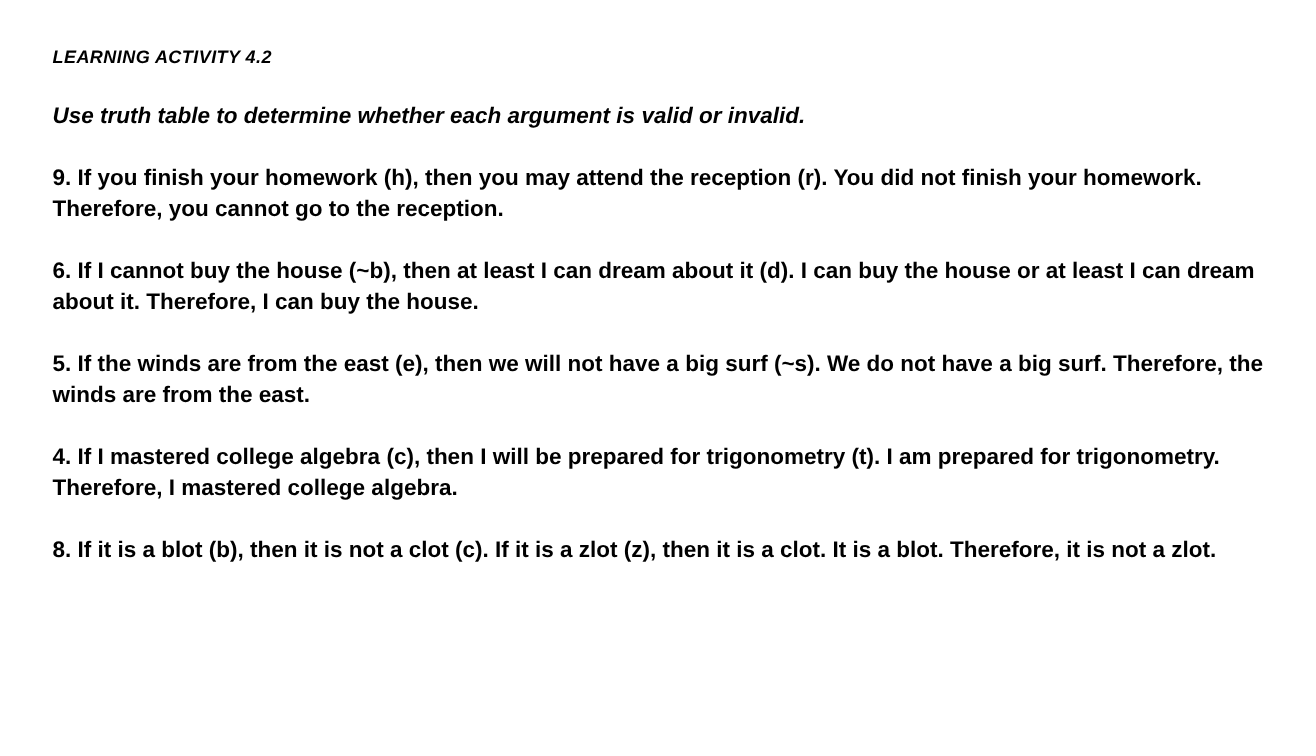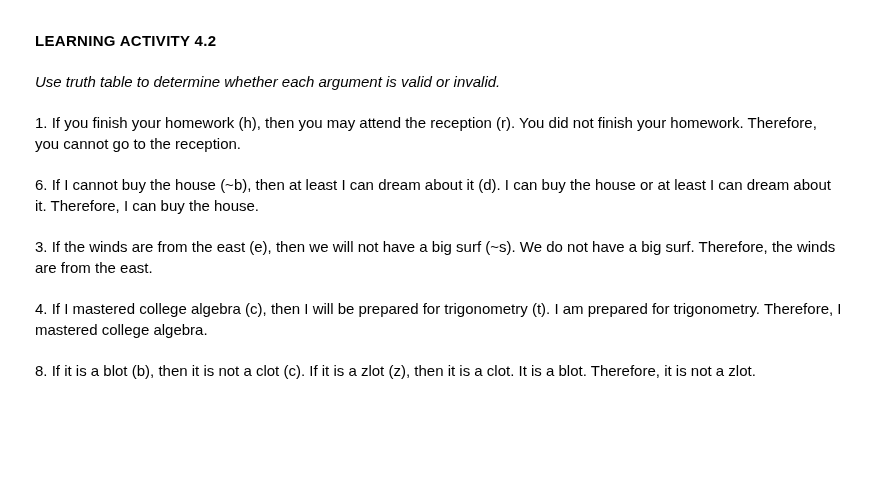--- a/index.html
+++ b/index.html
@@ -1,46 +1,48 @@
 <!DOCTYPE html>
 <html><head>
   <meta charset="utf-8">
   <style>
     * {
       margin: 0;
       padding: 0;
       box-sizing: border-box;
+      font-weight: bold;
     }
     body {
       font-family: Arial, Helvetica, sans-serif;
       font-size: 15px;
       line-height: 1.4;
       color: #000;
       background: #fff;
       padding: 30px 35px;
       width: 877px;
     }
     .title {
       font-weight: bold;
-      font-size: 15px;
+      font-size: 12px;
       margin-bottom: 20px;
       letter-spacing: 0.3px;
+      font-style: italic;
     }
     .instruction {
       font-style: italic;
       margin-bottom: 20px;
     }
     .problem {
       margin-bottom: 20px;
     }
   </style>
 </head>
 <body>
 
 <div class="title">LEARNING ACTIVITY 4.2</div>
 
 <div class="instruction">Use truth table to determine whether each argument is valid or invalid.</div>
 
-<div class="problem">1. If you finish your homework (h), then you may attend the reception (r). You did not finish your homework. Therefore, you cannot go to the reception.</div>
+<div class="problem">9. If you finish your homework (h), then you may attend the reception (r). You did not finish your homework. Therefore, you cannot go to the reception.</div>
 <div class="problem">6. If I cannot buy the house (~b), then at least I can dream about it (d). I can buy the house or at least I can dream about it. Therefore, I can buy the house.</div>
-<div class="problem">3. If the winds are from the east (e), then we will not have a big surf (~s). We do not have a big surf. Therefore, the winds are from the east.</div>
+<div class="problem">5. If the winds are from the east (e), then we will not have a big surf (~s). We do not have a big surf. Therefore, the winds are from the east.</div>
 <div class="problem">4. If I mastered college algebra (c), then I will be prepared for trigonometry (t). I am prepared for trigonometry. Therefore, I mastered college algebra.</div>
 <div class="problem">8. If it is a blot (b), then it is not a clot (c). If it is a zlot (z), then it is a clot. It is a blot. Therefore, it is not a zlot.</div>
 
 </body></html>

